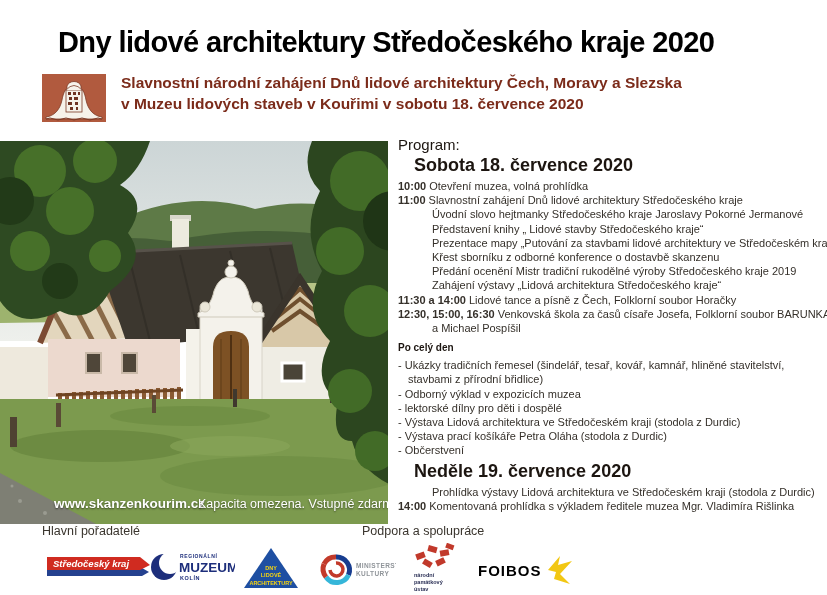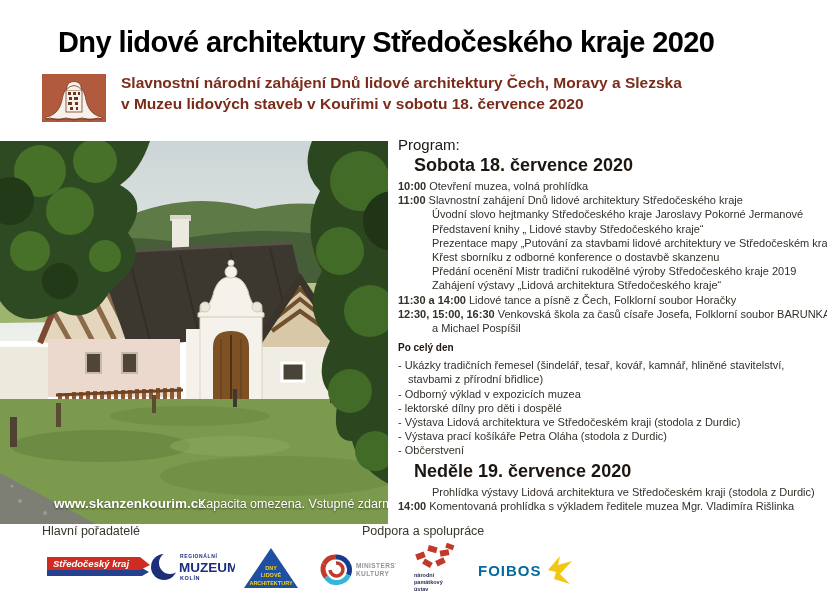--- a/index.html
+++ b/index.html
@@ -32,21 +32,21 @@
   .footer-label{position:absolute;top:524px;font-size:12.5px;color:#3a352e;}
   .footer-label.orgs{left:42px;}
   .footer-label.support{left:318px;margin-left:44px;}
   .logo{position:absolute;}
   .logo-kraj{left:45px;top:556px;}
   .logo-muzeum{left:150px;top:549px;}
   .logo-dla{left:243px;top:547px;}
   .logo-ministry{left:318px;top:551px;}
   .logo-npu{left:408px;top:543px;}
   .logo-foibos{left:478px;top:554px;display:flex;align-items:center;gap:6px;}
-  .foibos-text{color:#0369a1;font-weight:bold;font-size:15px;letter-spacing:1px;}
+  .foibos-text{color:#000000;font-weight:bold;font-size:15px;letter-spacing:1px;}
 </style>
 </head>
 <body>
 
 <div class="page">
 
   <div class="title">Dny lidové architektury Středočeského kraje 2020</div>
 
   <div class="header-logo">
     <svg width="64" height="48" viewBox="0 0 64 48">

